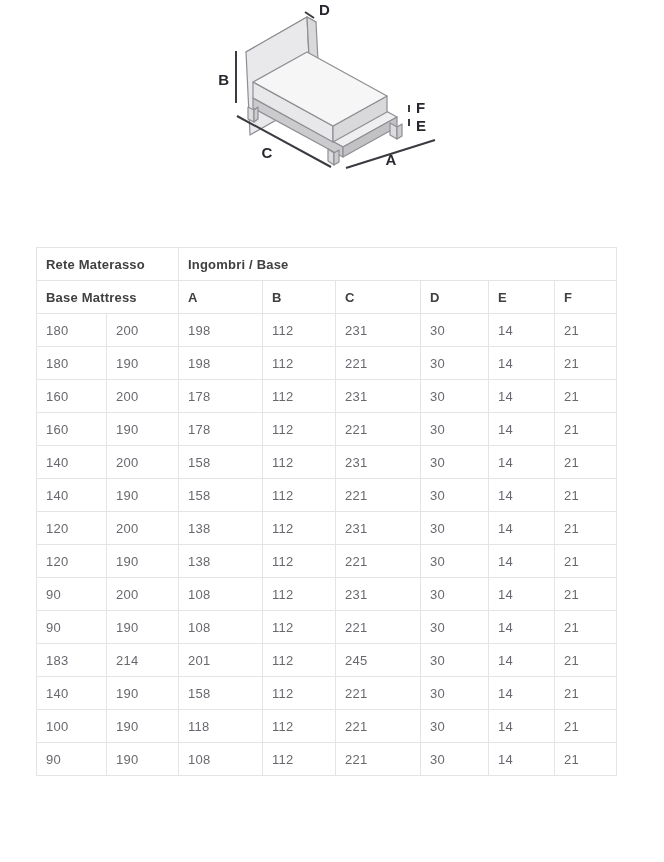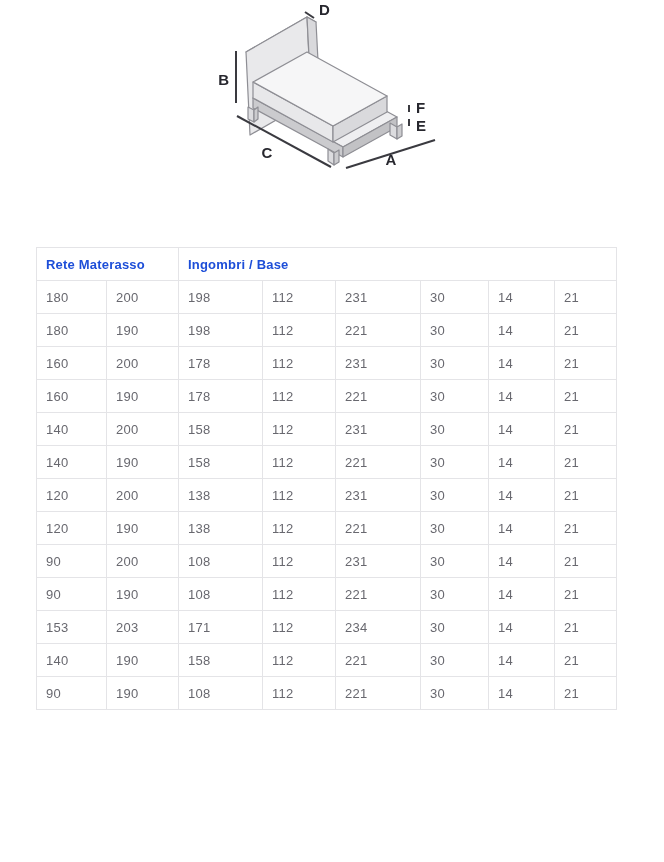--- a/index.html
+++ b/index.html
@@ -42,21 +42,21 @@
     border: 1px solid #e4e4e7;
     height: 33px;
     padding: 0 0 0 9px;
     text-align: left;
     vertical-align: middle;
     box-sizing: border-box;
     white-space: nowrap;
     overflow: hidden;
   }
   table.sizes th {
-    color: #1d4ed8;
+    color: #404040;
     font-weight: bold;
     letter-spacing: 0.2px;
   }
   table.sizes td {
     color: #68686f;
     font-weight: normal;
     letter-spacing: 0.3px;
   }
   col.c1 { width: 70px; }
   col.c2 { width: 72px; }
@@ -123,20 +123,29 @@
         <col class="cC">
       <col class="cD">
         <col class="cE">
         <col class="cF">
     </colgroup>
     <thead>
       <tr>
         <th colspan="2">Rete Materasso</th>
         <th colspan="6">Ingombri / Base</th>
       </tr>
+      <tr>
+        <th colspan="2">Base Mattress</th>
+        <th>A</th>
+        <th>B</th>
+        <th>C</th>
+        <th>D</th>
+        <th>E</th>
+        <th>F</th>
+      </tr>
     </thead>
     <tbody>
         <tr>
           <td>180</td>
           <td>200</td>
           <td>198</td>
           <td>112</td>
           <td>231</td>
           <td>30</td>
           <td>14</td>
@@ -226,33 +235,43 @@
           <td>90</td>
           <td>190</td>
           <td>108</td>
           <td>112</td>
           <td>221</td>
           <td>30</td>
           <td>14</td>
           <td>21</td>
         </tr>
         <tr>
-          <td>153</td>
-          <td>203</td>
-          <td>171</td>
-          <td>112</td>
-          <td>234</td>
+          <td>183</td>
+          <td>214</td>
+          <td>201</td>
+          <td>112</td>
+          <td>245</td>
           <td>30</td>
           <td>14</td>
           <td>21</td>
         </tr>
         <tr>
           <td>140</td>
           <td>190</td>
           <td>158</td>
+          <td>112</td>
+          <td>221</td>
+          <td>30</td>
+          <td>14</td>
+          <td>21</td>
+        </tr>
+        <tr>
+          <td>100</td>
+          <td>190</td>
+          <td>118</td>
           <td>112</td>
           <td>221</td>
           <td>30</td>
           <td>14</td>
           <td>21</td>
         </tr>
         <tr>
           <td>90</td>
           <td>190</td>
           <td>108</td>

